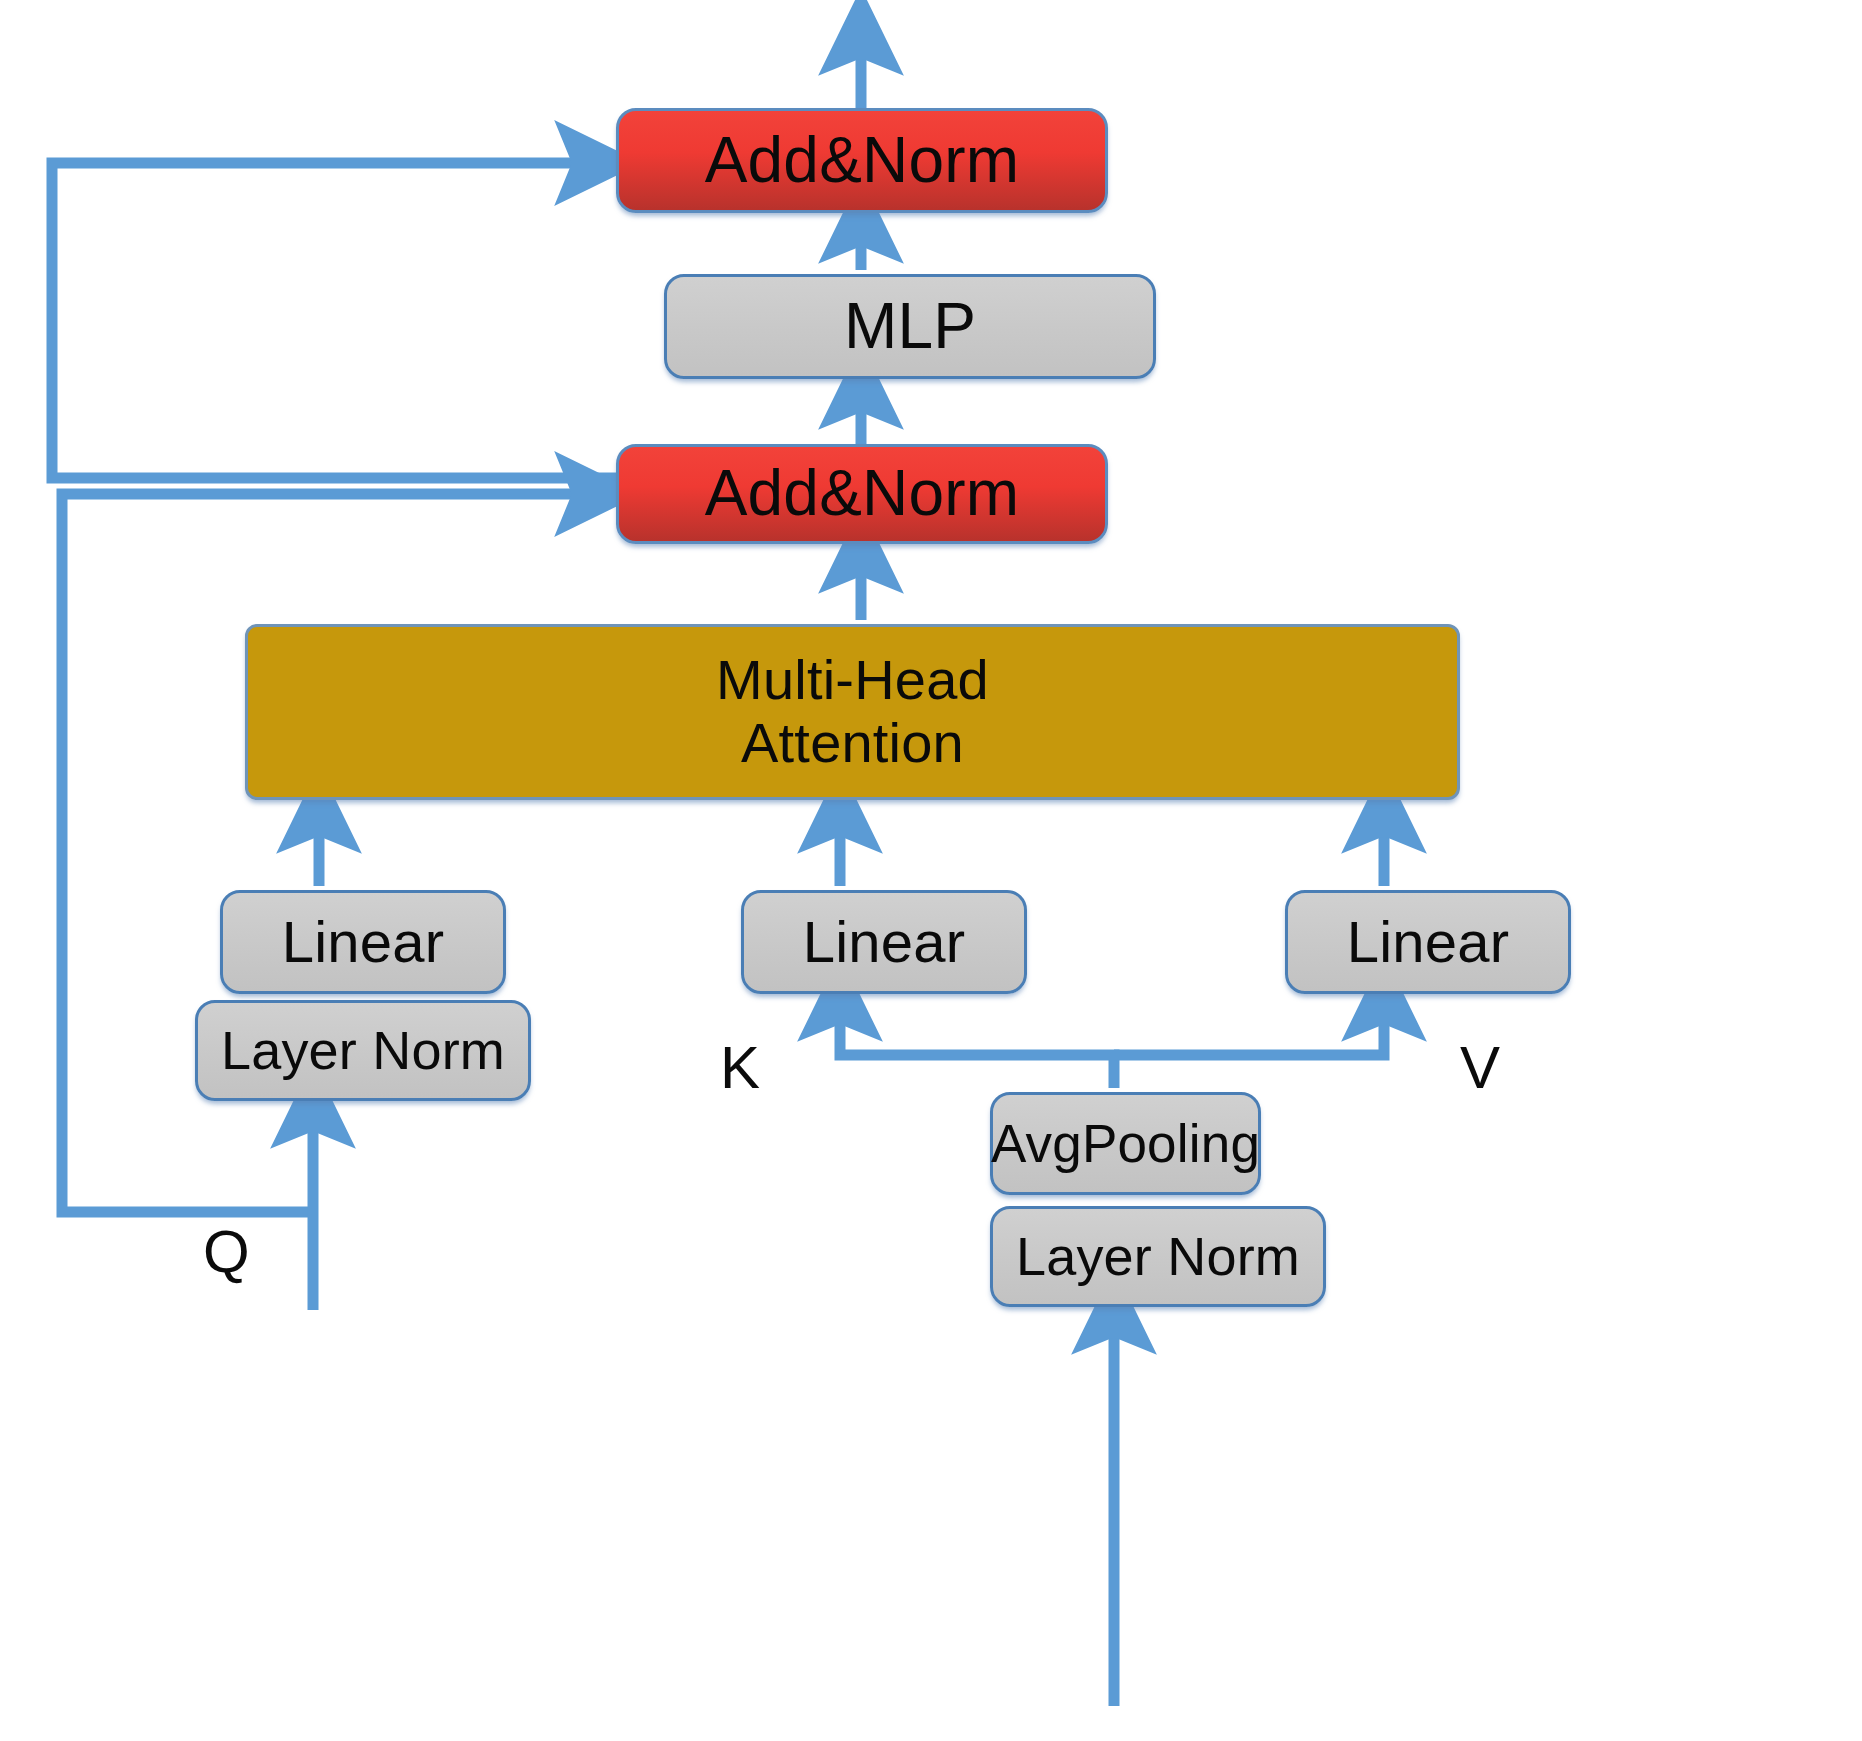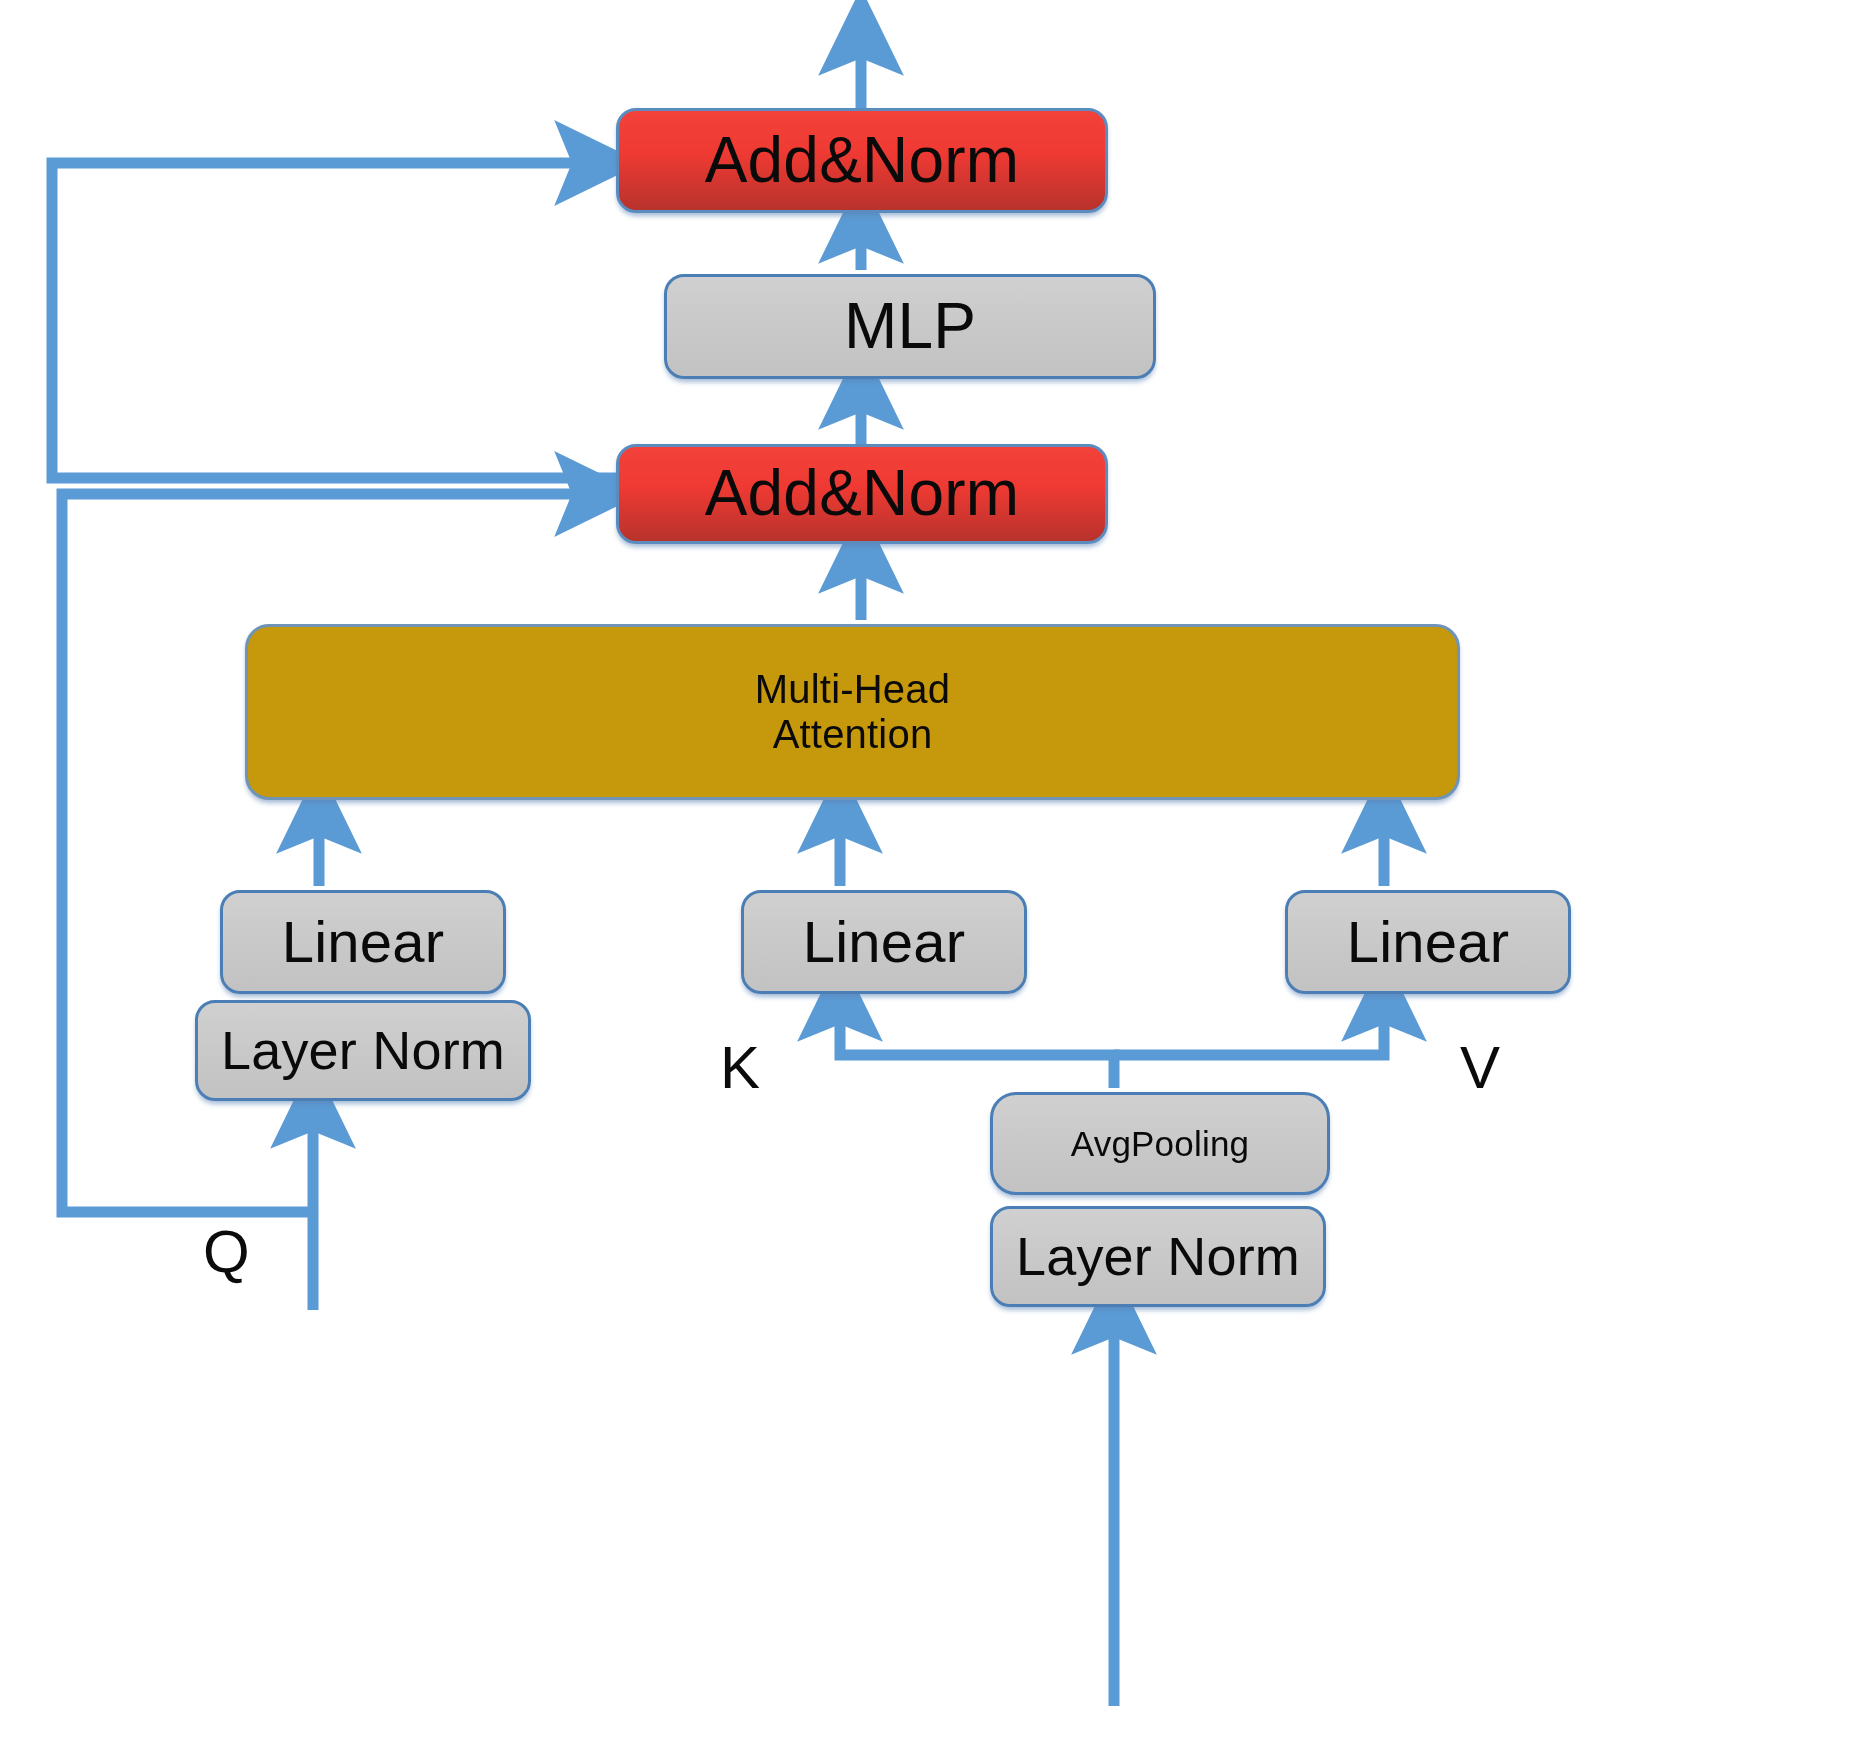--- a/index.html
+++ b/index.html
@@ -107,42 +107,42 @@
   </div>
 
   <div class="node gray" style="left:620px; top:274px; width:492px; height:105px; font-size:64px;">
     <span>MLP</span>
   </div>
 
   <div class="node red" style="left:616px; top:444px; width:492px; height:100px; font-size:64px;">
     <span>Add&amp;Norm</span>
   </div>
 
-  <div class="node gold" style="left:245px; top:624px; width:1215px; height:176px; font-size:40px;">
+  <div class="node gold" style="left:245px; top:624px; width:1215px; height:176px; font-size:56px;border-radius:12px;">
     <span style="white-space:pre-line;">Multi-Head
 Attention</span>
   </div>
 
   <div class="node gray" style="left:176px; top:890px; width:286px; height:104px; font-size:58px;">
     <span>Linear</span>
   </div>
 
   <div class="node gray" style="left:151px; top:1000px; width:336px; height:101px; font-size:54px;">
     <span>Layer Norm</span>
   </div>
 
   <div class="node gray" style="left:697px; top:890px; width:286px; height:104px; font-size:58px;">
     <span>Linear</span>
   </div>
 
   <div class="node gray" style="left:1241px; top:890px; width:286px; height:104px; font-size:58px;">
     <span>Linear</span>
   </div>
 
-  <div class="node gray" style="left:946px; top:1092px; width:340px; height:103px; font-size:35px;border-radius:26px;">
+  <div class="node gray" style="left:946px; top:1092px; width:271px; height:103px; font-size:53px;">
     <span>AvgPooling</span>
   </div>
 
   <div class="node gray" style="left:946px; top:1206px; width:336px; height:101px; font-size:54px;">
     <span>Layer Norm</span>
   </div>
 
   <div class="axis-label" style="left:203px; top:1222px;">
     <span>Q</span>
   </div>

